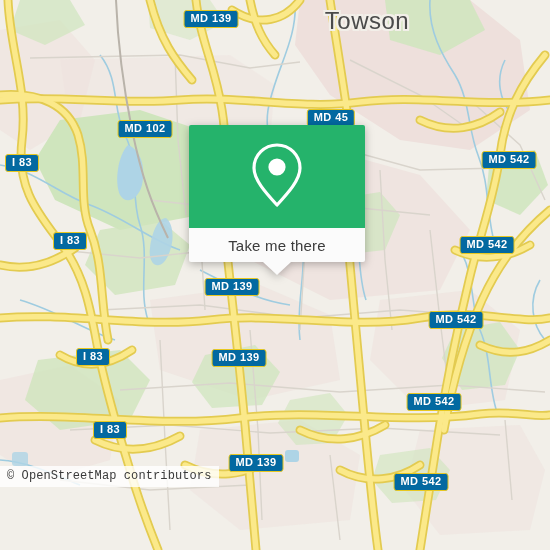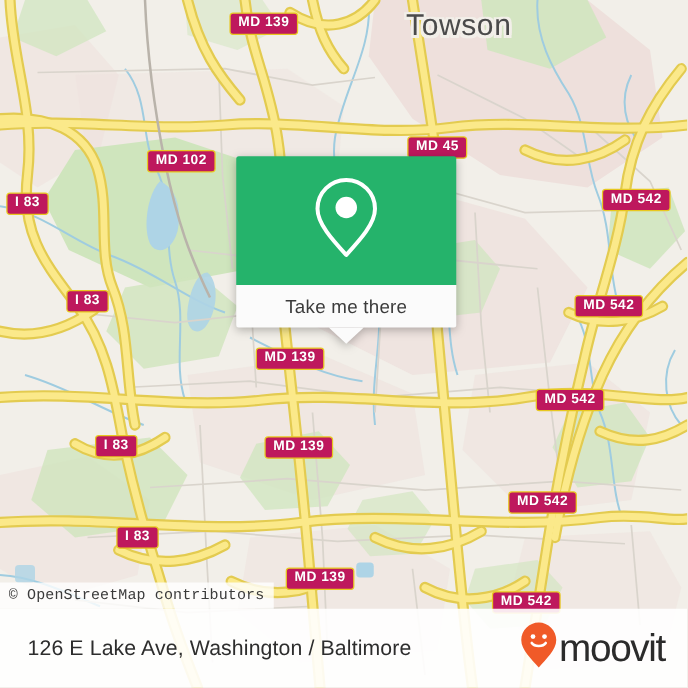--- a/index.html
+++ b/index.html
@@ -10,21 +10,21 @@
   }
   #screen{position:relative;width:550px;height:550px;overflow:hidden;background:#f2efe9;}
 
   
   #map{position:absolute;inset:0;background:#f2efe9;}
   #map svg{display:block;width:550px;height:550px;}
 
   
   .shield{
     position:absolute;
-    background:#be185d;
+    background:#0369a1;
     border:1.5px solid #e8c820;
     border-radius:3px;
     color:#ffffff;
     font-size:11px;
     font-weight:bold;
     letter-spacing:.4px;
     padding:1px 6px 2px 6px;
     white-space:nowrap;
     line-height:13px;
     text-shadow:0 0 1px rgba(0,0,0,.15);
@@ -247,21 +247,21 @@
         <g fill="none" stroke="#b9b3aa" stroke-width="2">
           <path d="M116 0 C118 50 124 90 132 130 C142 178 152 205 168 238"></path>
         </g>
       </g>
     </svg>
 
     <div class="place-label" style="left:367px;top:21px;">Towson</div>
 
     <div class="shield" style="left:211px;top:19px;">MD 139</div>
     <div class="shield" style="left:145px;top:129px;">MD 102</div>
-    <div class="shield" style="left:350px;top:118px;">MD 45</div>
+    <div class="shield" style="left:331px;top:118px;">MD 45</div>
     <div class="shield" style="left:509px;top:160px;">MD 542</div>
     <div class="shield" style="left:22px;top:163px;">I 83</div>
     <div class="shield" style="left:70px;top:241px;">I 83</div>
     <div class="shield" style="left:487px;top:245px;">MD 542</div>
     <div class="shield" style="left:232px;top:287px;">MD 139</div>
     <div class="shield" style="left:456px;top:320px;">MD 542</div>
     <div class="shield" style="left:93px;top:357px;">I 83</div>
     <div class="shield" style="left:239px;top:358px;">MD 139</div>
     <div class="shield" style="left:434px;top:402px;">MD 542</div>
     <div class="shield" style="left:110px;top:430px;">I 83</div>
@@ -279,28 +279,14 @@
       </span>
     </div>
     <div id="callout-white">
       <span id="callout-label">Take me there</span>
       <span id="callout-tail"></span>
     </div>
   </div>
 
   <div id="attribution">© OpenStreetMap contributors</div>
 
-  <div id="bottombar">
-    <div id="address">126 E Lake Ave, Washington / Baltimore</div>
-    <div id="logo">
-      <span>
-        <svg width="30" height="38" viewBox="0 0 30 38" xmlns="http://www.w3.org/2000/svg">
-          <path d="M15 1 C7.3 1 1 7.3 1 15 C1 23 9 30 15 37 C21 30 29 23 29 15 C29 7.3 22.7 1 15 1 Z" fill="#f05a28"></path>
-          <circle cx="10.4" cy="12.2" r="1.9" fill="#ffffff"></circle>
-          <circle cx="19.6" cy="12.2" r="1.9" fill="#ffffff"></circle>
-          <path d="M9.4 17.4 C11.6 20.6 18.4 20.6 20.6 17.4" fill="none" stroke="#ffffff" stroke-width="2.1" stroke-linecap="round"></path>
-        </svg>
-      </span>
-      <span id="logo-word">moovit</span>
-    </div>
-  </div>
 
 </div>
 
 </body></html>

